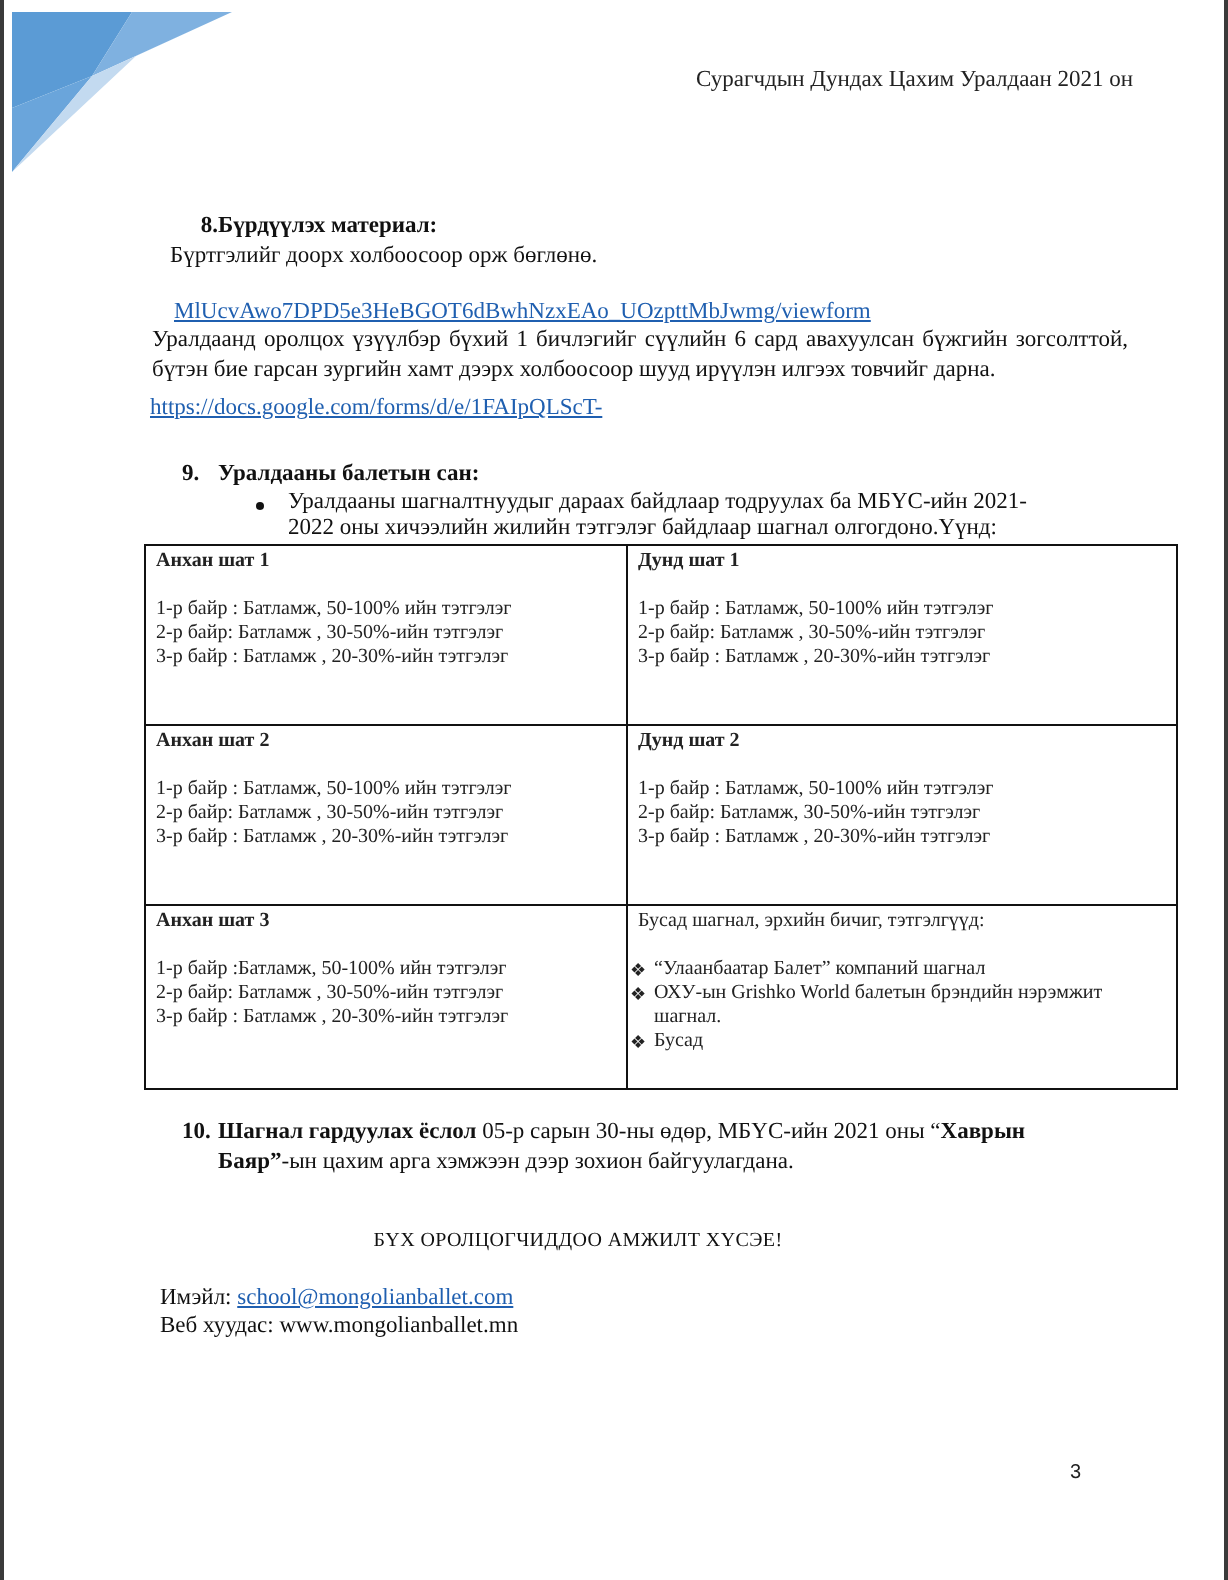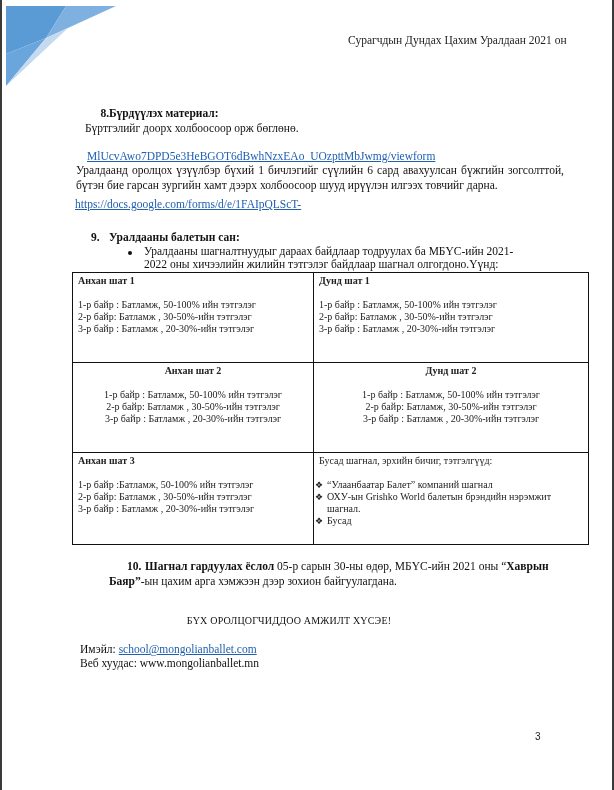--- a/index.html
+++ b/index.html
@@ -90,21 +90,21 @@
       <span class="line">2-р байр: Батламж , 30-50%-ийн  тэтгэлэг</span>
       <span class="line">3-р байр : Батламж , 20-30%-ийн тэтгэлэг</span>
     </td>
     <td>
       <span class="cell-head">Дунд шат 1</span>
       <span class="line">1-р байр :  Батламж,  50-100% ийн тэтгэлэг</span>
       <span class="line">2-р байр: Батламж , 30-50%-ийн  тэтгэлэг</span>
       <span class="line">3-р байр : Батламж , 20-30%-ийн тэтгэлэг</span>
     </td>
   </tr>
-  <tr style="height:90px;text-align:center;">
+  <tr style="height:90px;">
     <td class="col1">
       <span class="cell-head">Анхан шат 2</span>
       <span class="line">1-р байр : Батламж,   50-100% ийн тэтгэлэг</span>
       <span class="line">2-р байр: Батламж , 30-50%-ийн  тэтгэлэг</span>
       <span class="line">3-р байр : Батламж , 20-30%-ийн тэтгэлэг</span>
     </td>
     <td>
       <span class="cell-head">Дунд шат 2</span>
       <span class="line">1-р байр :  Батламж,   50-100% ийн тэтгэлэг</span>
       <span class="line">2-р байр: Батламж, 30-50%-ийн  тэтгэлэг</span>
@@ -124,21 +124,21 @@
         <li><span class="star">❖</span><span> “Улаанбаатар Балет” компаний  шагнал</span></li>
         <li><span class="star">❖</span><span>ОХУ-ын Grishko World балетын брэндийн нэрэмжит шагнал.</span></li>
         <li><span class="star">❖</span><span>Бусад</span></li>
       </ul>
     </td>
   </tr>
 </tbody>
   </table>
 
 <div class="text" style="left:91px; top:559px; width:470px; line-height:15px;">
-  <span class="bold" style="display:inline-block; width:18px;margin-left:36px;">10.</span><span class="bold">Шагнал гардуулах ёслол</span><span> 05-р сарын 30-ны өдөр, МБҮС-ийн 2021 оны “</span><span class="bold">Хаврын</span><br><span style="display:inline-block; width:18px;"></span><span class="bold">Баяр”</span><span>-ын цахим арга хэмжээн дээр зохион байгуулагдана.</span>
+  <span class="bold" style="display:inline-block; width:18px;">10.</span><span class="bold">Шагнал гардуулах ёслол</span><span> 05-р сарын 30-ны өдөр, МБҮС-ийн 2021 оны “</span><span class="bold">Хаврын</span><br><span style="display:inline-block; width:18px;"></span><span class="bold">Баяр”</span><span>-ын цахим арга хэмжээн дээр зохион байгуулагдана.</span>
 </div>
 
 <div class="center-text">БҮХ ОРОЛЦОГЧИДДОО АМЖИЛТ ХҮСЭЕ!</div>
 
 <div class="text" style="left:80px; top:643px; white-space:nowrap;">
   <span>Имэйл: </span><span class="link">school@mongolianballet.com</span>
 </div>
 <div class="text" style="left:80px; top:657px; white-space:nowrap;">
   <span>Веб хуудас: </span><span>www.mongolianballet.mn</span>
 </div>

